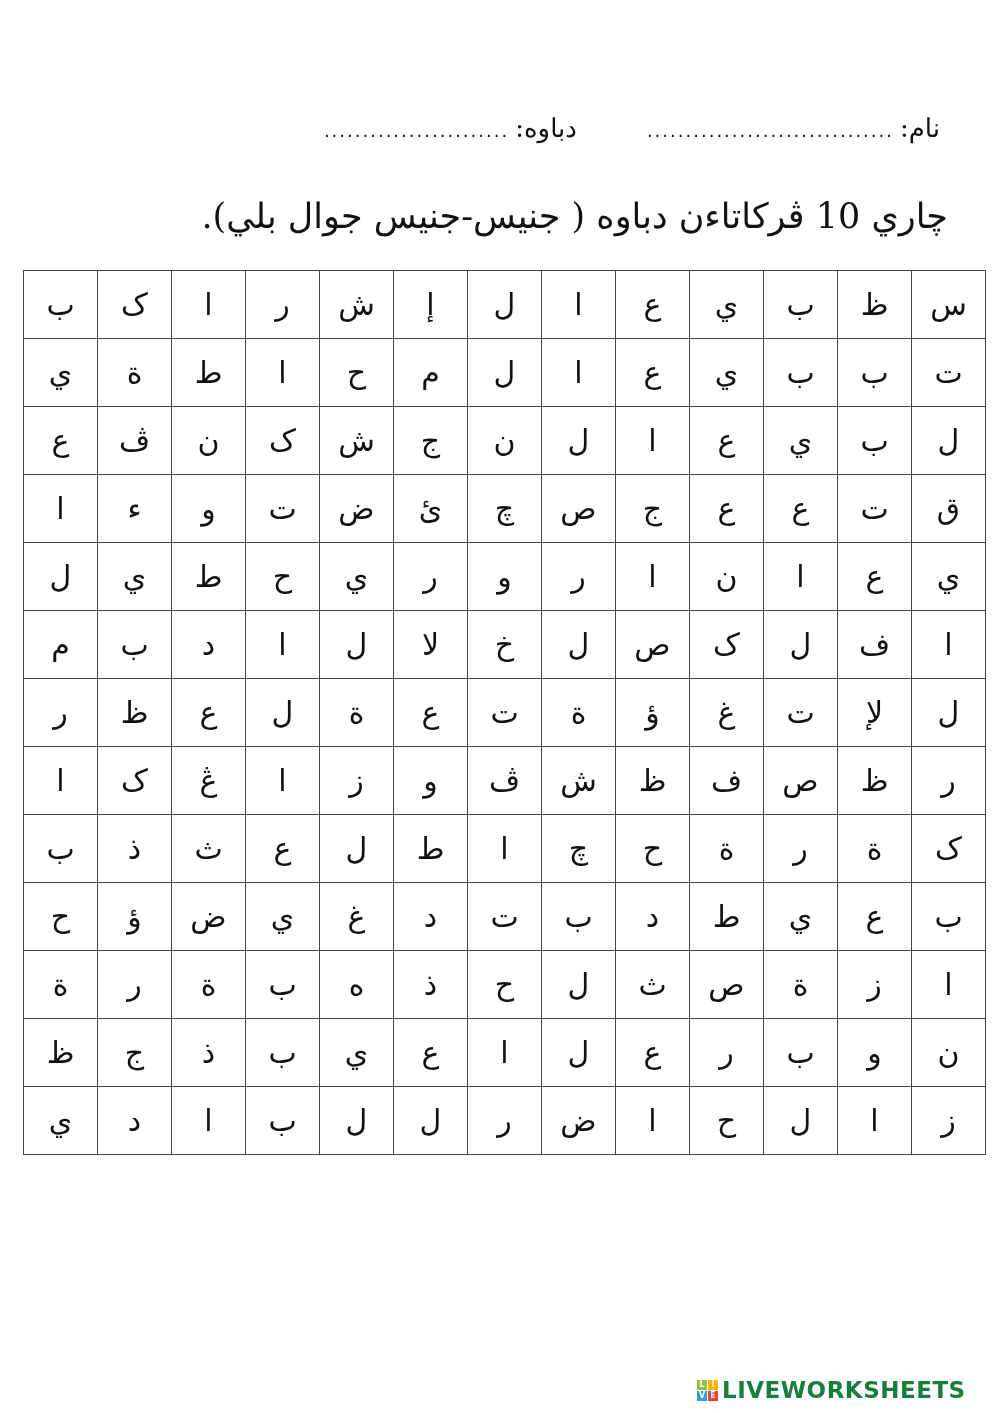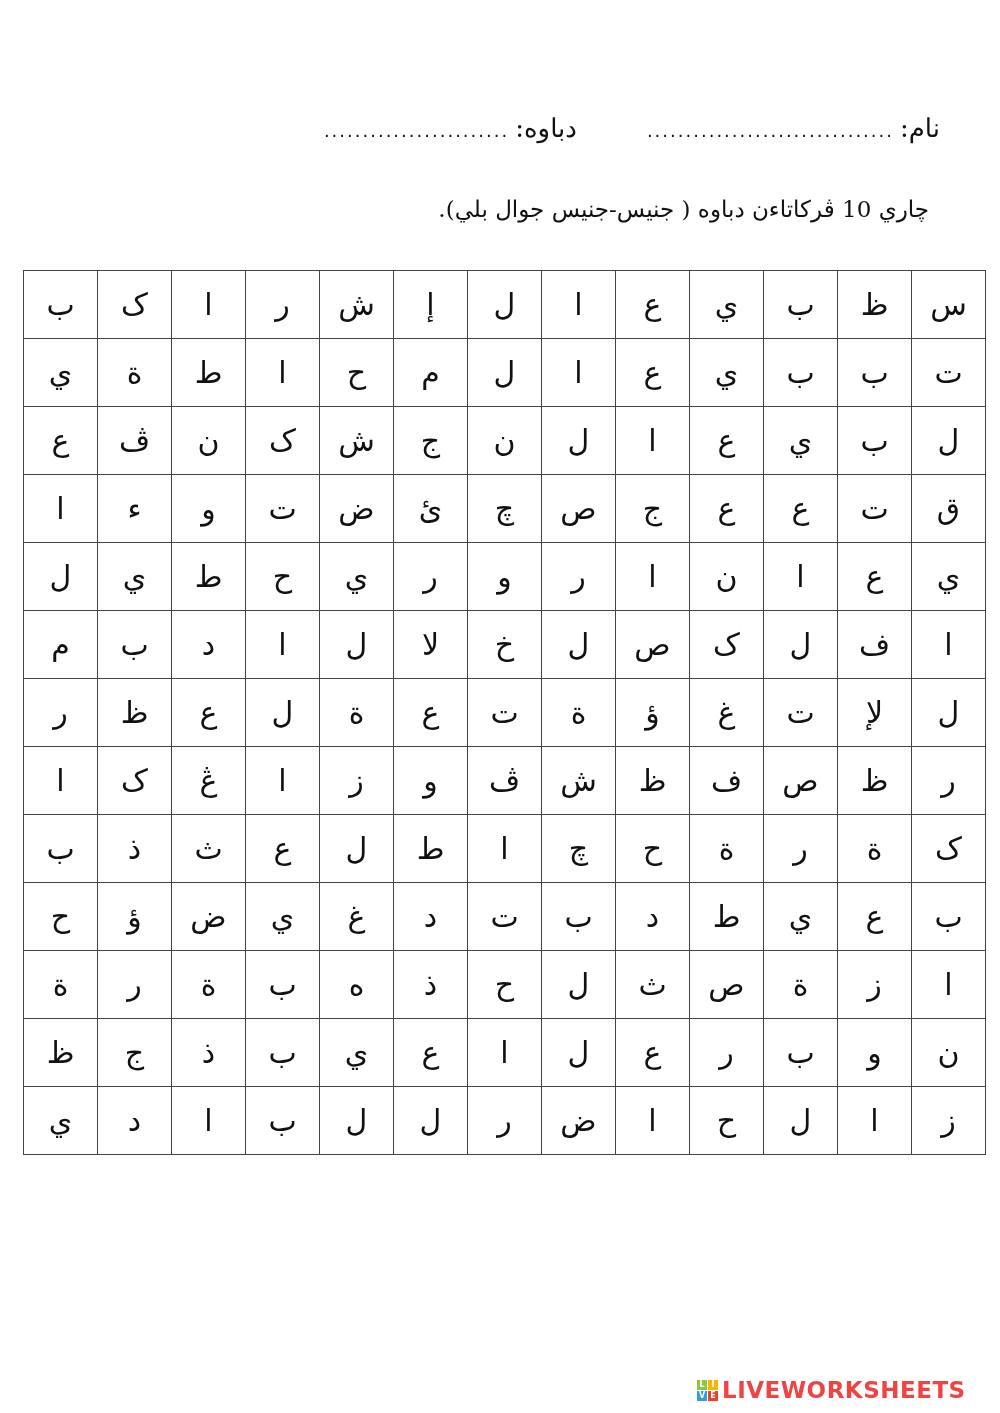--- a/index.html
+++ b/index.html
@@ -4,22 +4,22 @@
 <style>
   html, body { margin:0; padding:0; background:#fff; }
   body { width:1000px; height:1413px; position:relative; overflow:hidden;
          font-family:"DejaVu Serif", serif; color:#111; }
   .header-line { position:absolute; left:60px; right:60px; top:108px; height:40px;
                  direction:rtl; display:flex; align-items:center; font-size:26px; }
   .field { display:flex; align-items:baseline; gap:6px; }
   .field-name { margin-left:0; }
   .field-date { margin-right:70px; }
   .dots { letter-spacing:2px; font-family:"DejaVu Sans", sans-serif; font-size:18px; direction:ltr; }
-  .instruction { position:absolute; right:71px; top:196px; direction:rtl;
-                 font-size:23px; white-space:nowrap; }
+  .instruction { position:absolute; right:52px; top:196px; direction:rtl;
+                 font-size:35px; white-space:nowrap; }
   .grid { position:absolute; left:23px; top:270px; width:952px; height:885px;
           border-collapse:collapse; table-layout:fixed; }
   .grid td { border:1.5px solid #444; width:73px; height:66px; text-align:center;
              vertical-align:middle; font-size:30px; font-family:"DejaVu Sans", sans-serif; padding:0; }
   .logo { position:absolute; left:697px; top:1378px; height:24px; display:flex; align-items:center; gap:4px; }
   .logo-badge { display:grid; grid-template-columns:10px 10px; grid-template-rows:10px 10px; gap:1px; }
   .logo-badge span { font-size:8px; font-weight:bold; color:#fff; font-family:"DejaVu Sans", sans-serif;
                      display:flex; align-items:center; justify-content:center; }
   .logo-text { font-family:"DejaVu Sans", sans-serif; font-weight:bold; font-size:23px; color:#1f3b70; letter-spacing:0.5px; }
 </style>
@@ -239,14 +239,14 @@
     </tbody>
 </table>
 
 <div class="logo">
   <div class="logo-badge">
     <span style="background: rgb(140, 198, 63);">L</span>
     <span style="background: rgb(247, 181, 0);">I</span>
     <span style="background: rgb(46, 159, 216);">V</span>
     <span style="background: rgb(232, 65, 44);">E</span>
   </div>
-  <span class="logo-text" style="color: #ef4444;">LIVEWORKSHEETS</span>
+  <span class="logo-text" style="color: #15803d;">LIVEWORKSHEETS</span>
 </div>
 
 </body></html>

